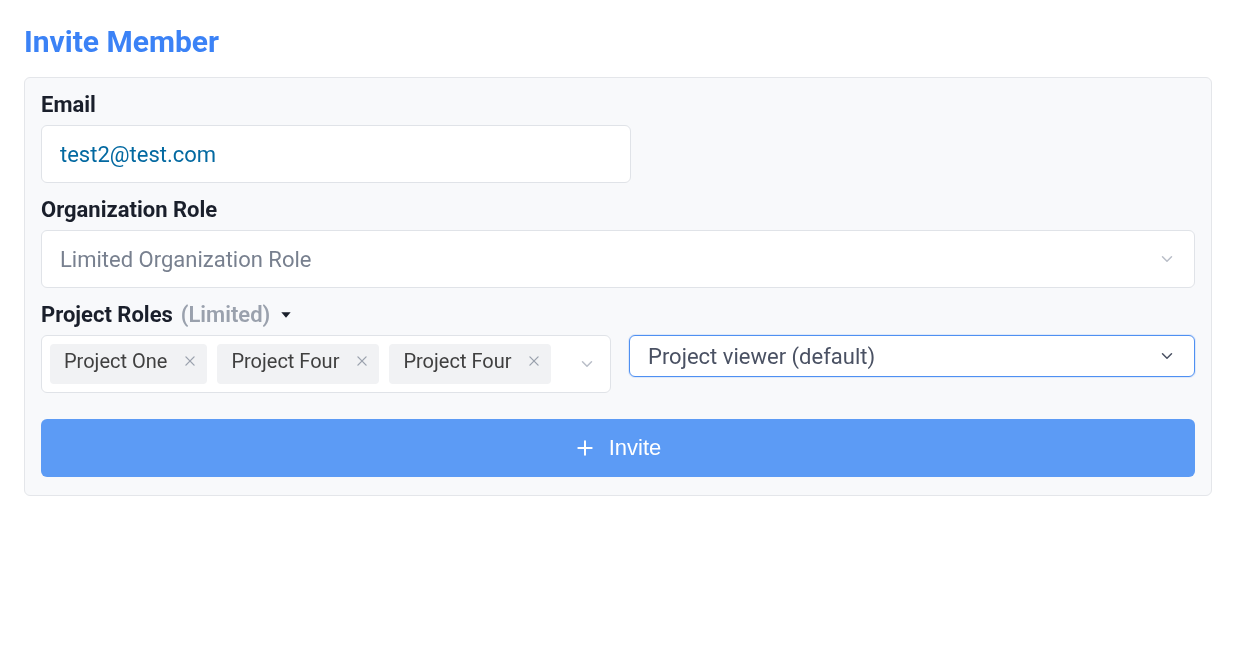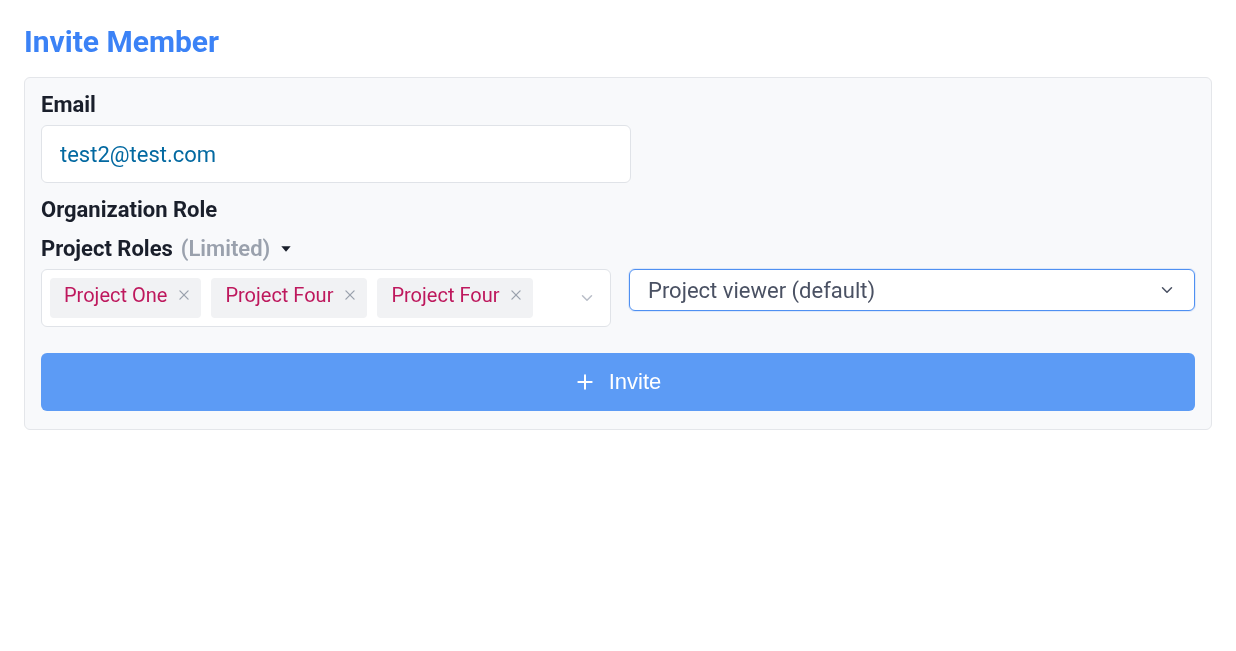--- a/index.html
+++ b/index.html
@@ -100,23 +100,23 @@
     top: 50%;
     transform: translateY(-50%);
     color: #b9bec8;
   }
   .chip {
     background: #f1f2f4;
     border-radius: 4px;
     padding: 0 10px 6px 14px;
     display: inline-flex;
     align-items: center;
-    gap: 10px;
+    gap: 16px;
     font-size: 20px;
-    color: #be185d;
+    color: #404040;
   }
   .chip .x {
     color: #9aa1ad;
     display: inline-flex;
     cursor: pointer;
   }
   .role-select {
     flex: 1;
     background: #ffffff;
     border: 1px solid #4f90f2;
@@ -161,20 +161,28 @@
 
   <div class="card">
 
     <div class="field-group">
       <div class="field-label">Email</div>
       <input class="email-input" type="text" value="test2@test.com" style="">
     </div>
 
     <div class="field-group">
       <div class="field-label">Organization Role</div>
+      <div class="select full">
+        <span>Limited Organization Role</span>
+        <span class="chevron">
+          <svg width="18" height="18" viewBox="0 0 24 24" fill="none" stroke="currentColor" stroke-width="2" stroke-linecap="round" stroke-linejoin="round">
+              <polyline points="6 9 12 15 18 9"></polyline>
+            </svg>
+        </span>
+      </div>
     </div>
 
     <div class="field-group" style="margin-bottom:0;">
       <div class="field-label">
         <span>Project Roles</span>
         <span class="optional">(Limited)</span>
         <span class="caret-down">
           <svg width="16" height="16" viewBox="0 0 24 24">
               <path d="M5 8l7 8 7-8z" fill="currentColor"></path>
             </svg>

